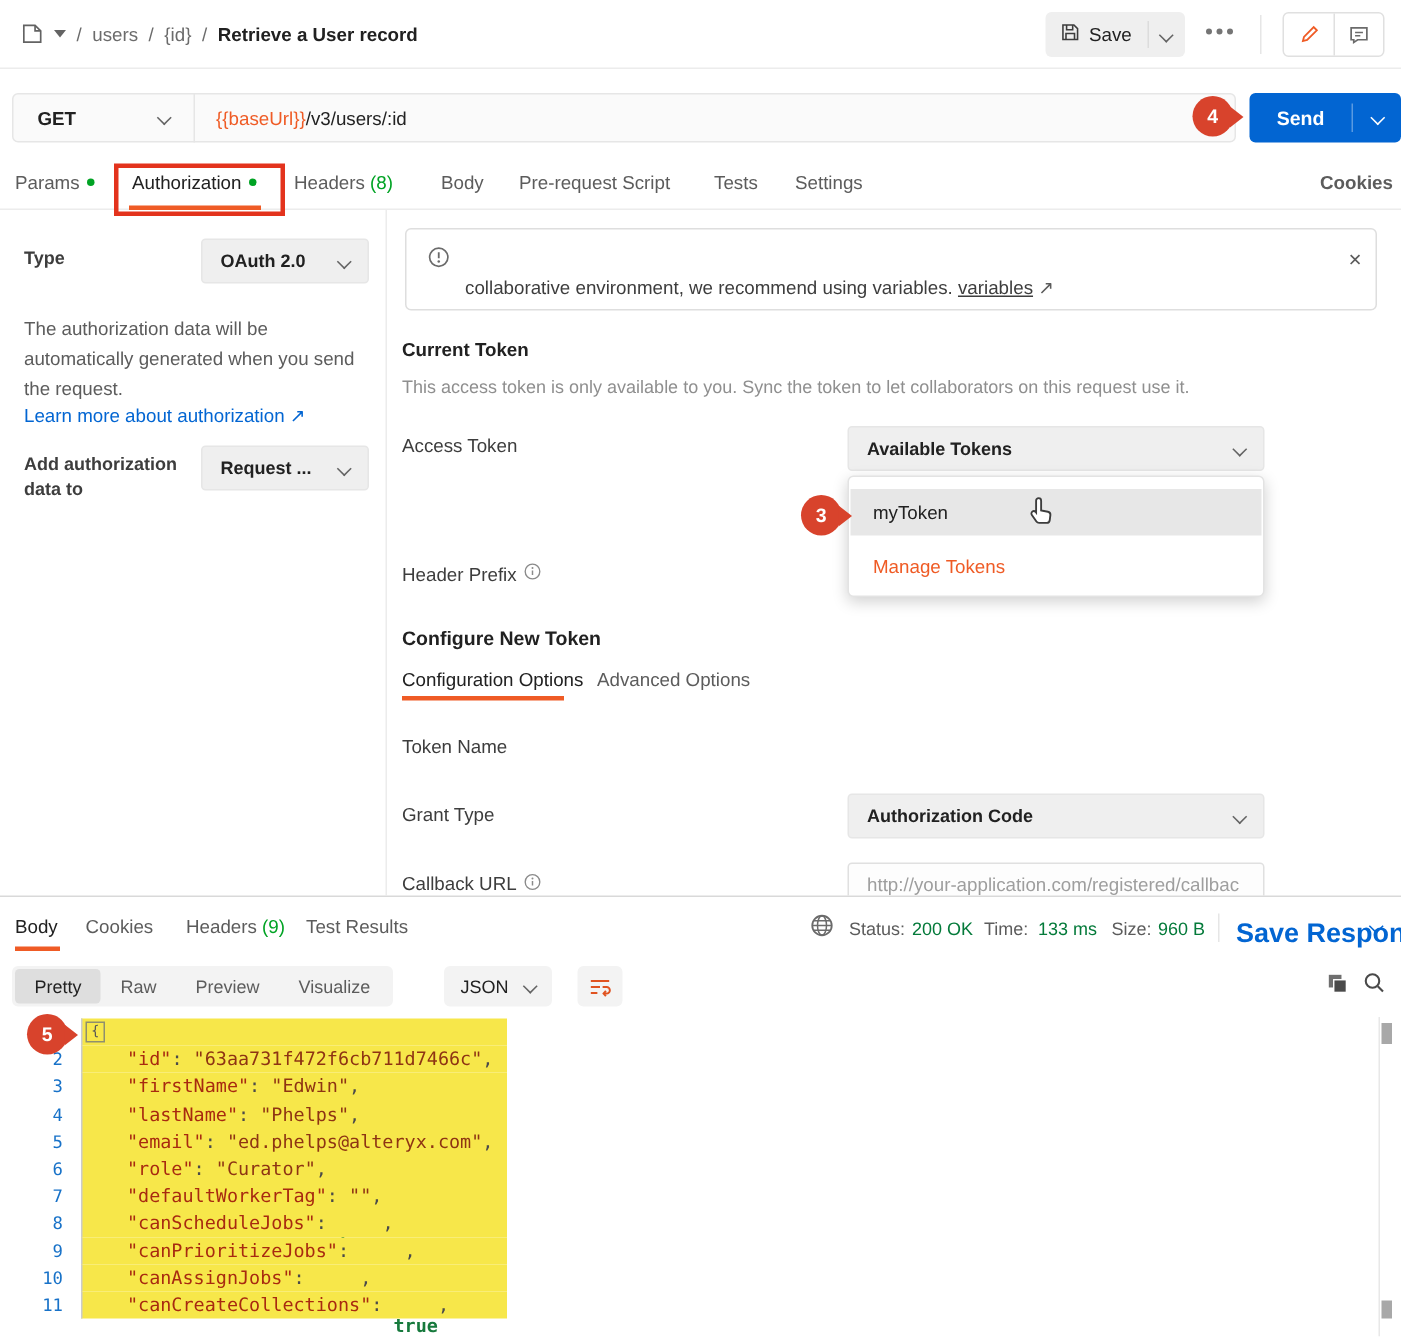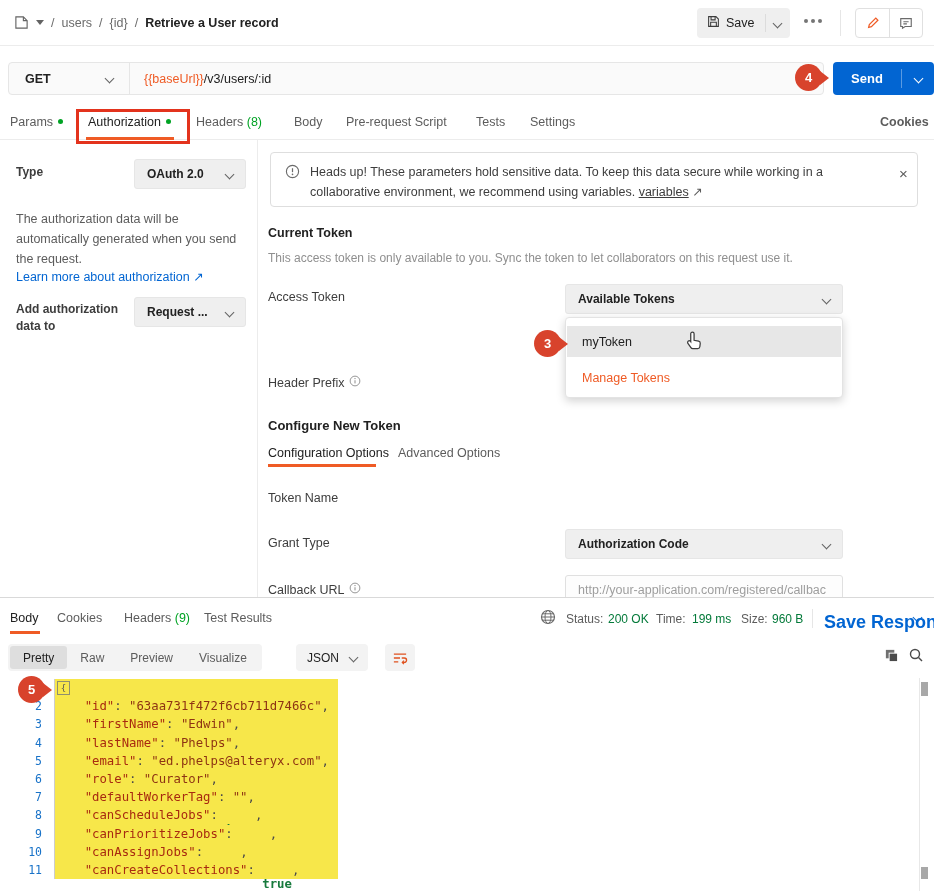--- a/index.html
+++ b/index.html
@@ -207,21 +207,21 @@
 
   <div class="abs banner">
     <span class="abs" style="left:14px;top:11px;">
       <svg width="15" height="15" viewBox="0 0 16 16">
           <circle cx="8" cy="8" r="6.5" fill="none" stroke="#6b6b6b" stroke-width="1.2"></circle>
           <path d="M8 4.5v4.2" stroke="#6b6b6b" stroke-width="1.3"></path>
           <circle cx="8" cy="11" r=".9" fill="#6b6b6b"></circle>
         </svg>
     </span>
     <div class="banner-text">
-      <span>Heads up! These parameters hold sensitive data. To keep this data secure while working in a</span><br>
+      <br>
       <span>collaborative environment, we recommend using variables.</span>
       <span class="u">variables</span>
       <span class="gray">↗</span>
     </div>
     <span class="abs gray" style="left:628px;top:12px;font-size:15px;">×</span>
   </div>
 
   <div class="abs bold" style="left:268px;top:226px;font-size:12.5px;">Current Token</div>
   <div class="abs dim" style="left:268px;top:251px;font-size:12px;">This access token is only available to you. Sync the token to let collaborators on this request use it.</div>
 
@@ -265,21 +265,21 @@
   <div class="abs" style="left:268px;top:464px;width:108px;height:2.5px;background:#ef5b25;"></div>
 
   <div class="abs" style="left:268px;top:491px;color:#3d3d3d;">Token Name</div>
 
   <div class="abs" style="left:268px;top:536px;color:#3d3d3d;">Grant Type</div>
   <div class="abs select" style="left:565px;top:529px;width:278px;">
     <span>Authorization Code</span>
       <span class="chev"></span>
   </div>
 
-  <div class="abs" style="left:268px;top:582px;color:#3d3d3d;display:flex;align-items:center;gap:5px;">
+  <div class="abs" style="left:268px;top:582px;color:#3d3d3d;display:flex;gap:5px;">
     <span>Callback URL</span>
     <span>
       <svg width="12" height="12" viewBox="0 0 16 16">
           <circle cx="8" cy="8" r="6.5" fill="none" stroke="#8a8a8a" stroke-width="1.2"></circle>
           <path d="M8 7v4.2" stroke="#8a8a8a" stroke-width="1.3"></path>
           <circle cx="8" cy="4.8" r=".9" fill="#8a8a8a"></circle>
         </svg>
     </span>
   </div>
   <input class="abs field-input" style="left: 565px; top: 575px;" placeholder="http://your-application.com/registered/callbac">
@@ -294,21 +294,21 @@
     <span class="abs" style="left:540px;top:11px;">
       <svg width="16" height="16" viewBox="0 0 16 16">
           <circle cx="8" cy="8" r="6.5" fill="none" stroke="#6b6b6b" stroke-width="1.2"></circle>
           <ellipse cx="8" cy="8" rx="3" ry="6.5" fill="none" stroke="#6b6b6b" stroke-width="1"></ellipse>
           <path d="M1.5 8h13M2.3 4.8h11.4M2.3 11.2h11.4" stroke="#6b6b6b" stroke-width="1"></path>
         </svg>
     </span>
     <span class="statusbar gray" style="left:566px;">Status:</span>
     <span class="statusbar sgreen" style="left:608px;">200 OK</span>
     <span class="statusbar gray" style="left:656px;">Time:</span>
-    <span class="statusbar sgreen" style="left:692px;">199 ms</span>
+    <span class="statusbar sgreen" style="left:692px;">133 ms</span>
     <span class="statusbar gray" style="left:741px;">Size:</span>
     <span class="statusbar sgreen" style="left:772px;">960 B</span>
     <div class="abs vdiv" style="left:812px;top:11px;height:19px;"></div>
     <span class="statusbar blue semi" style="left:824px;font-size:18px;">Save Response</span>
     <span class="abs chev blue" style="left:914px;top:16px;"></span>
 
     <div class="segctl">
       <div class="segcell active">Pretty</div>
       <div class="segcell">Raw</div>
       <div class="segcell">Preview</div>

